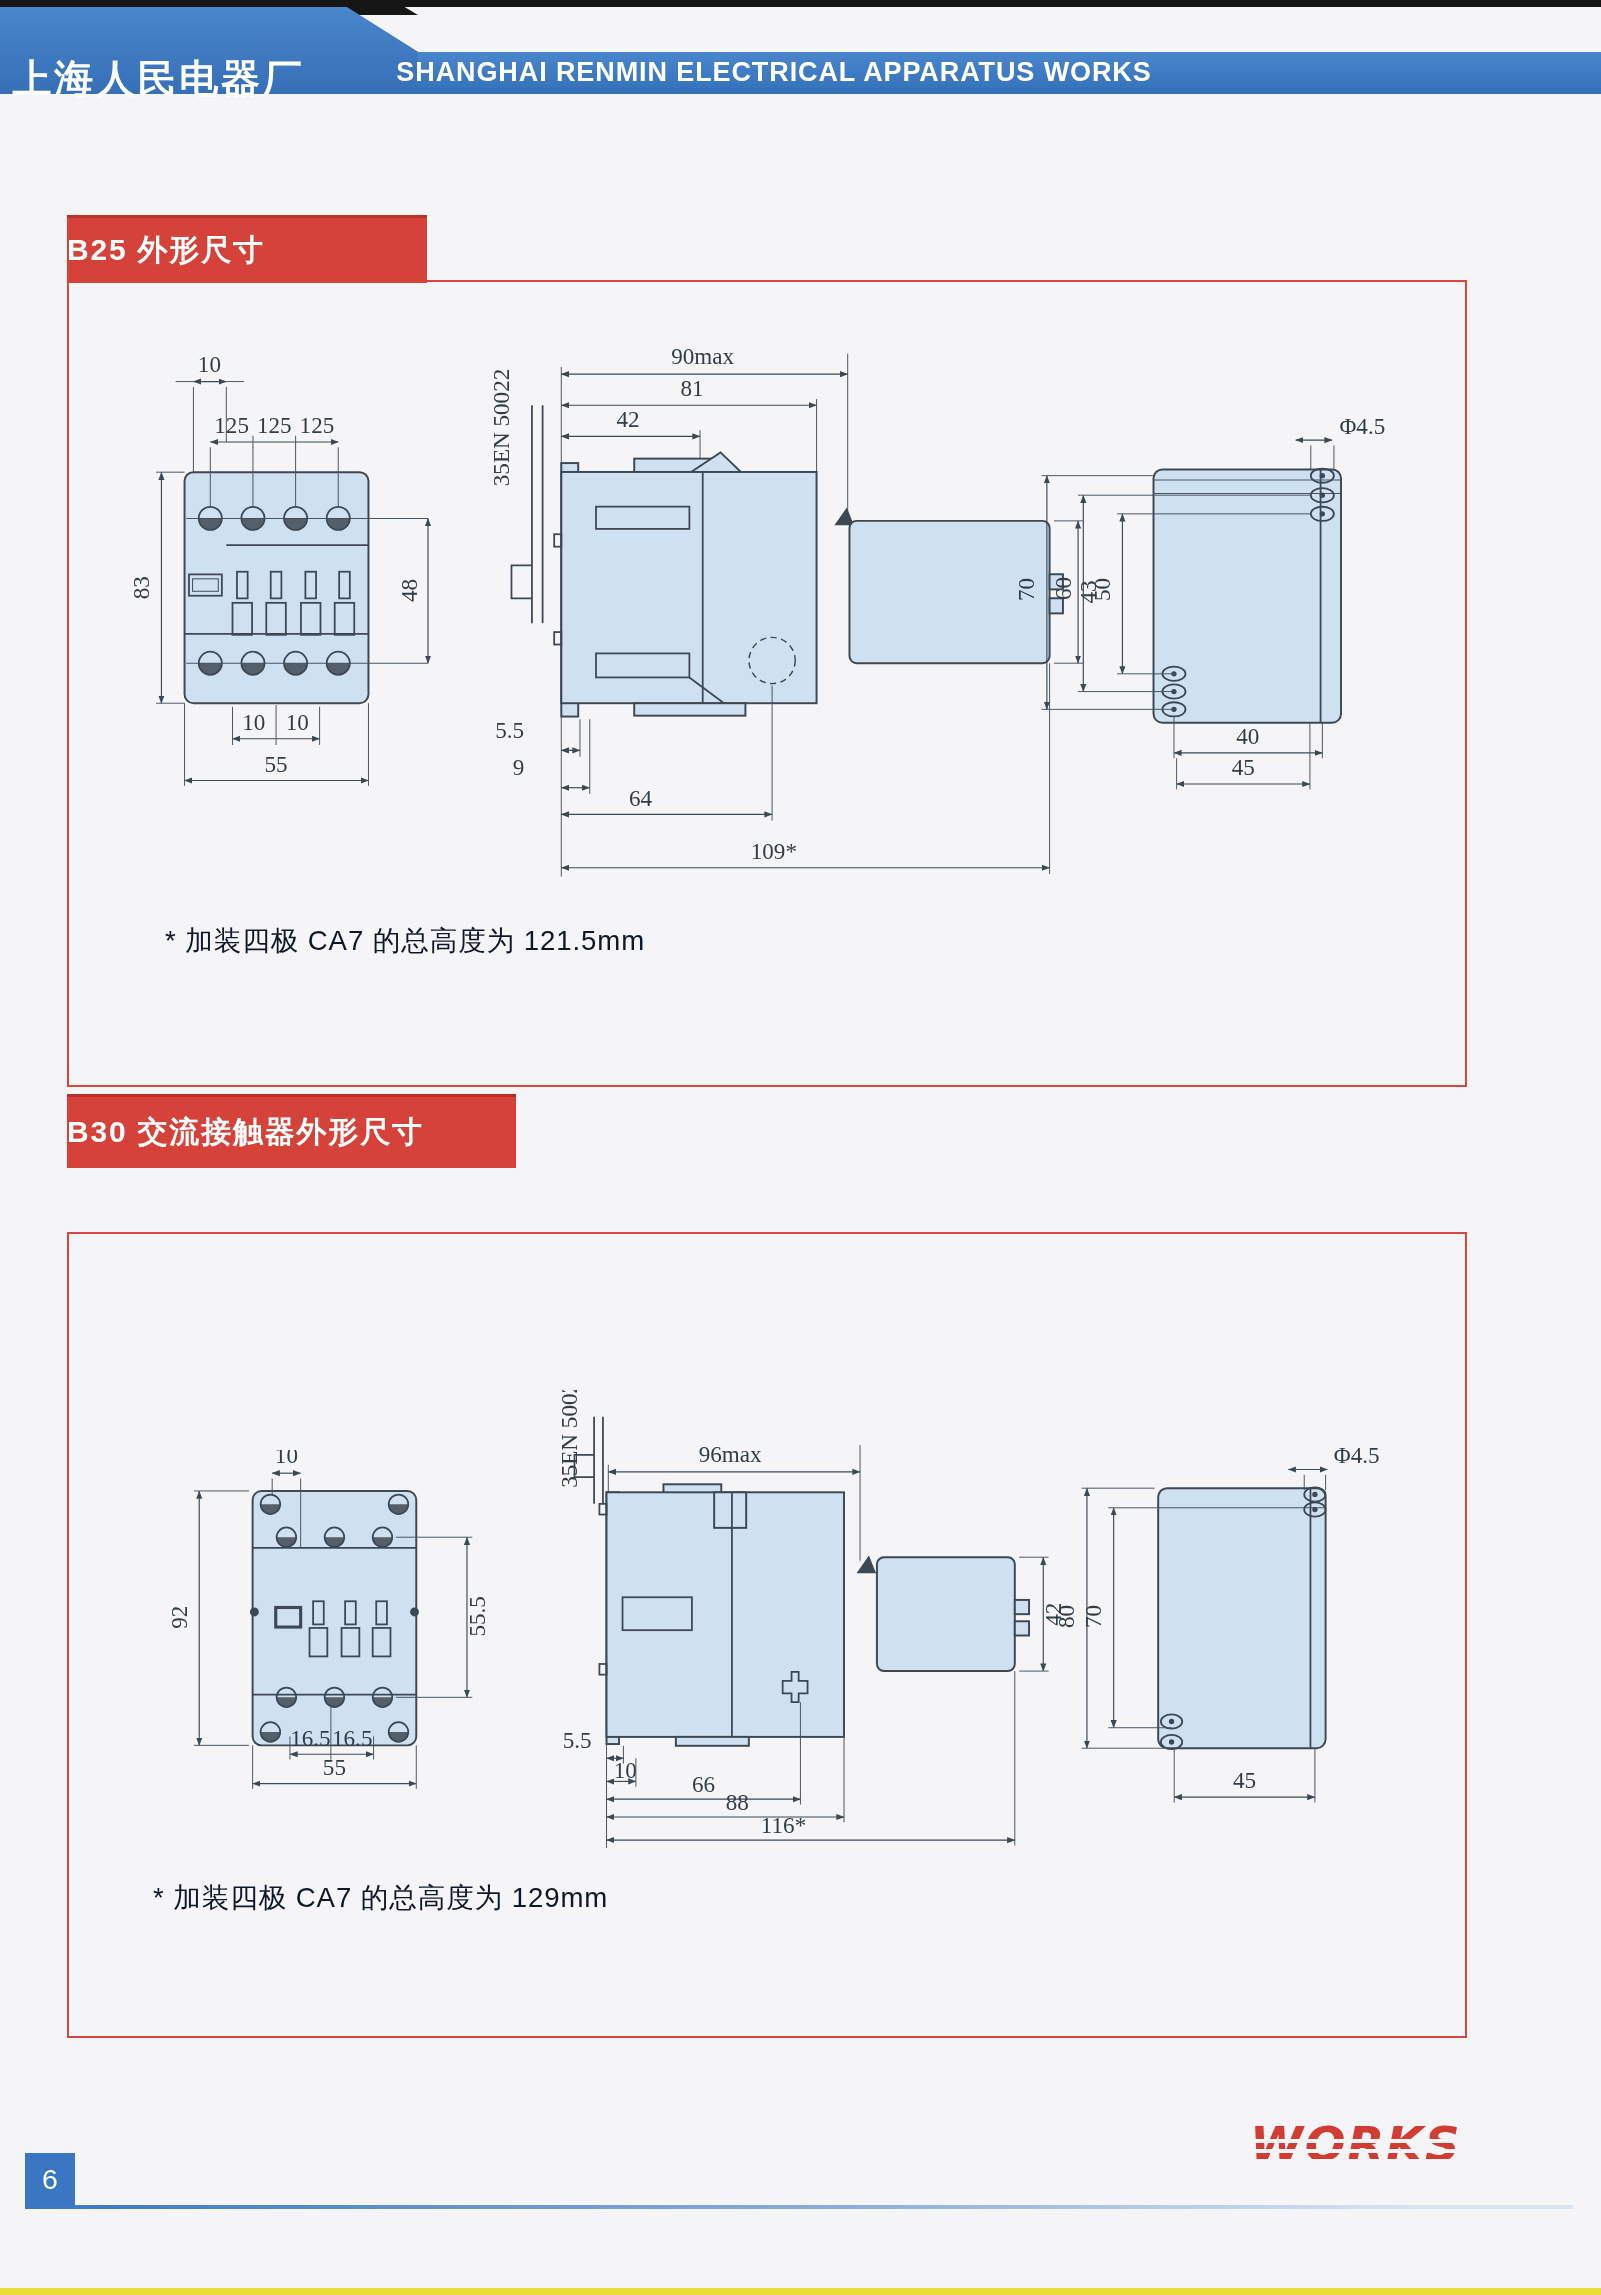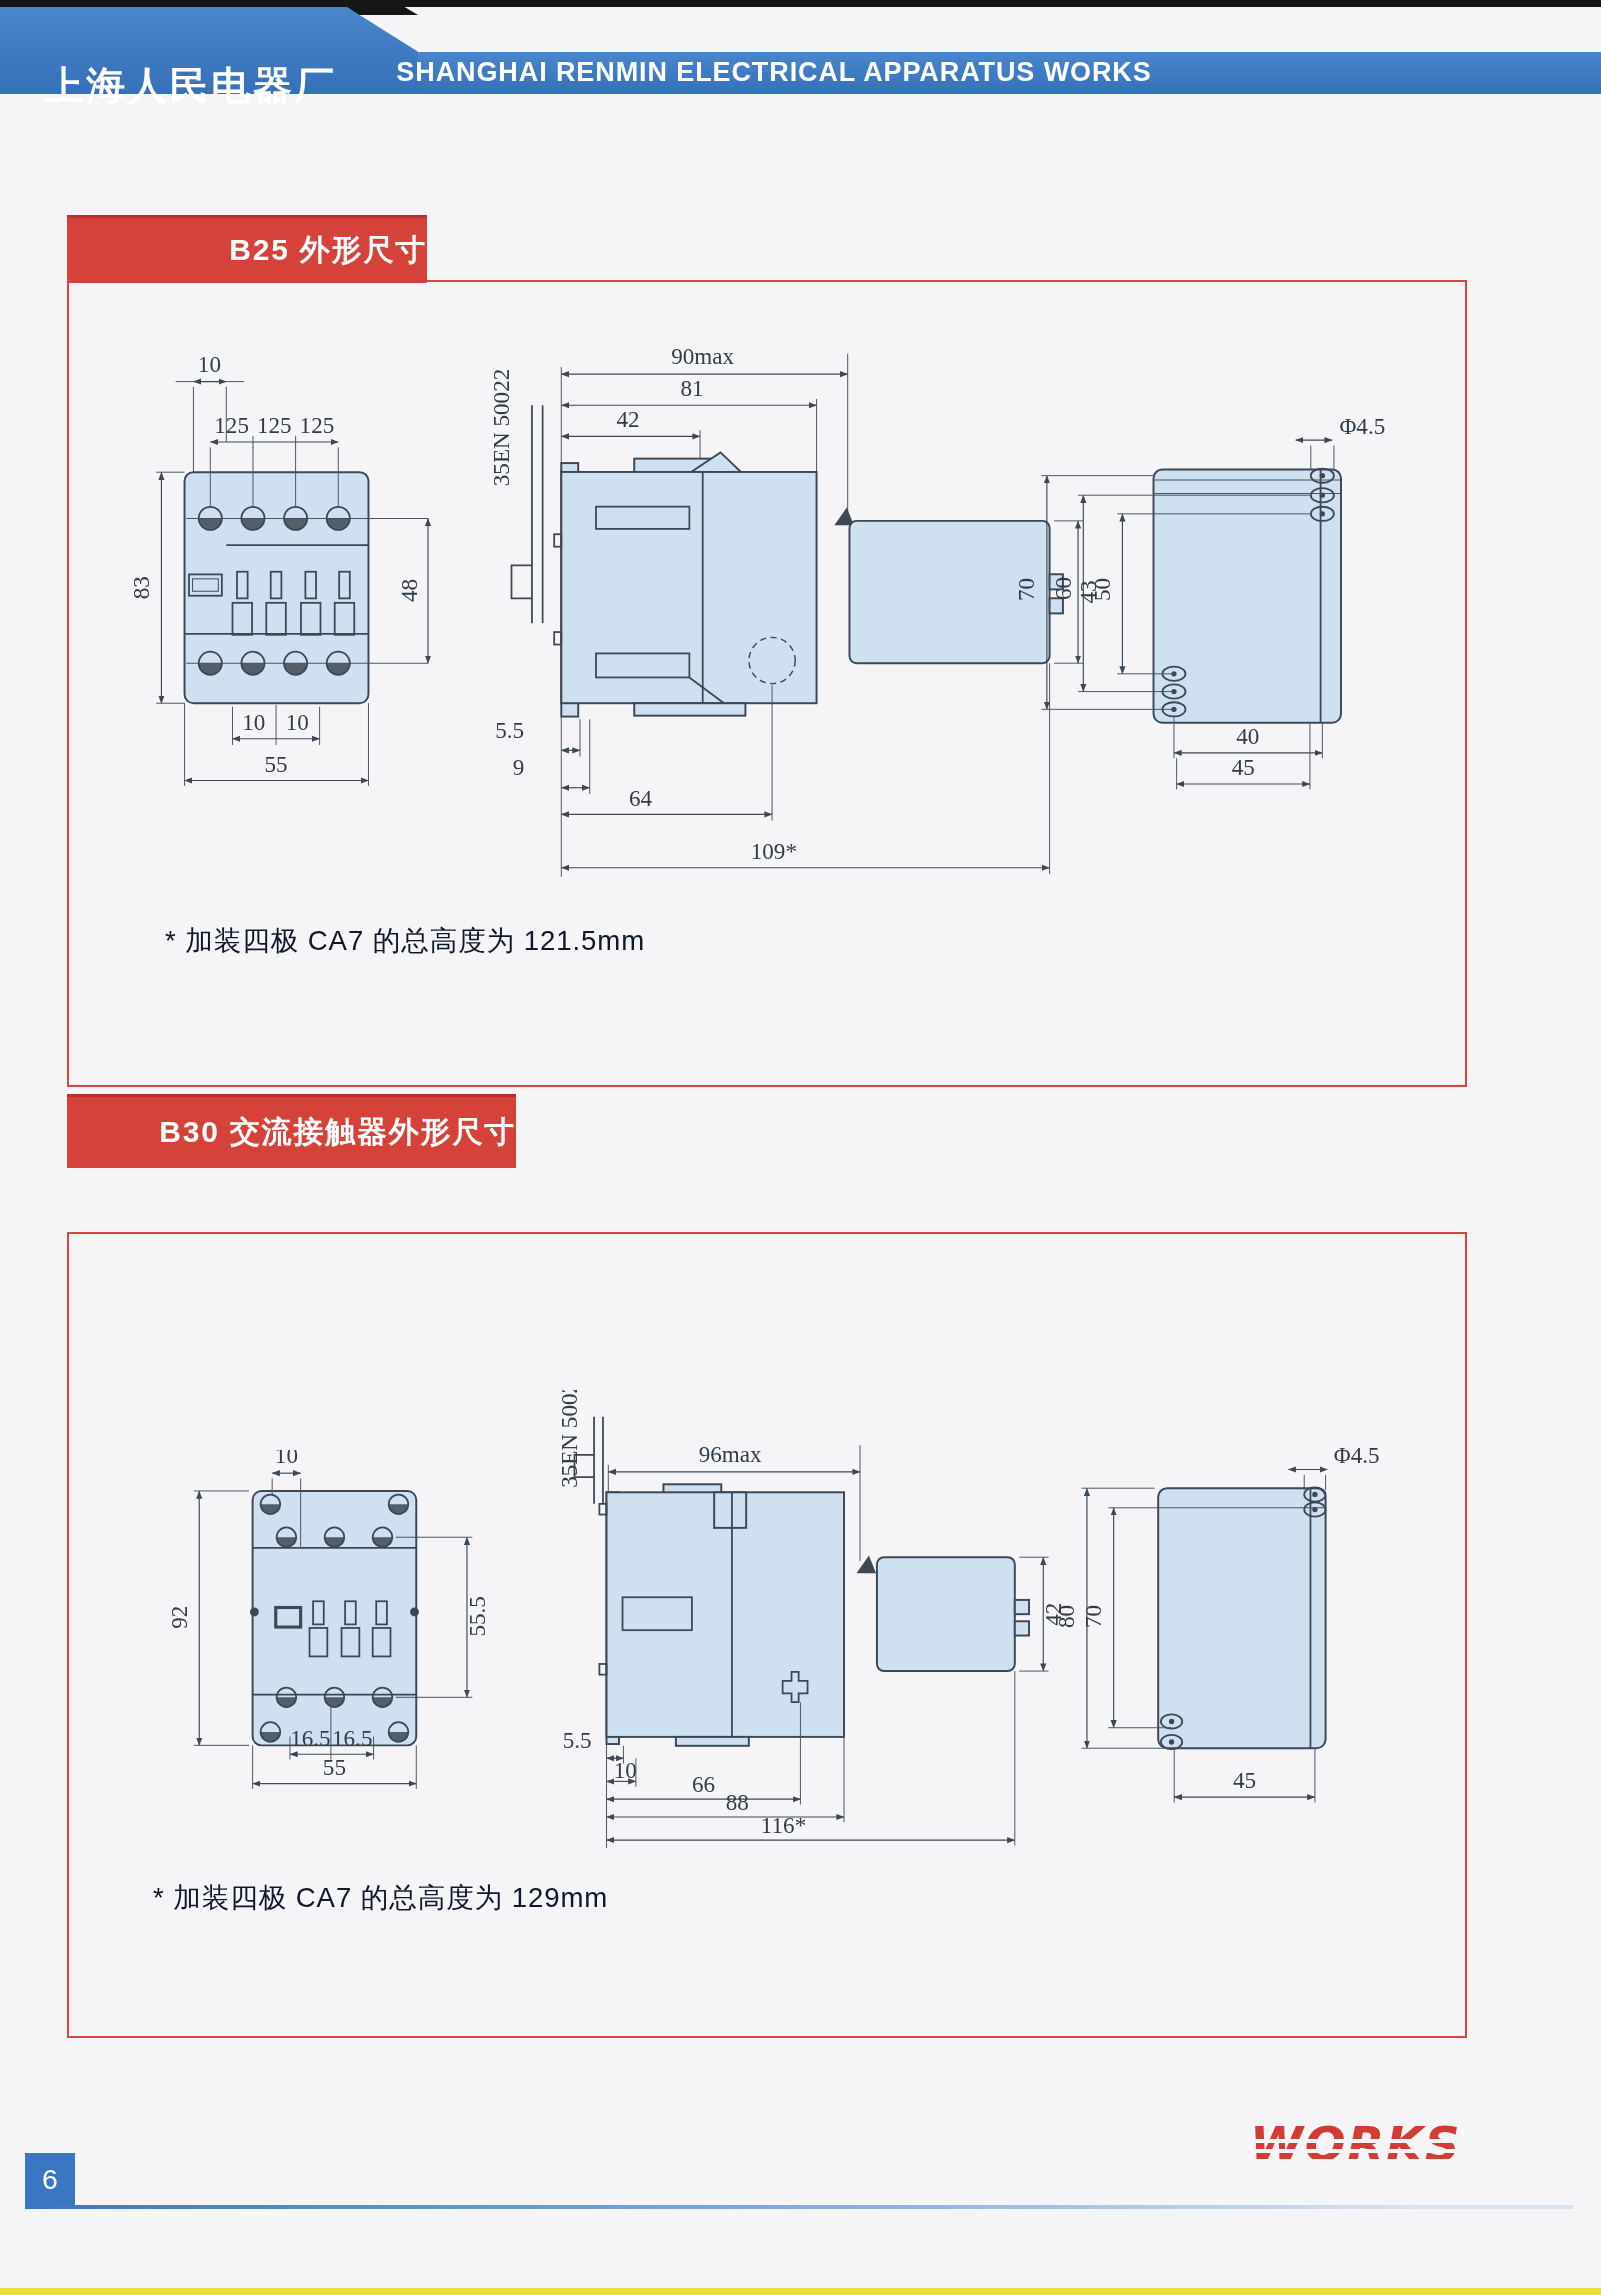--- a/index.html
+++ b/index.html
@@ -3,27 +3,27 @@
 <meta charset="utf-8">
 <style>
   html,body{margin:0;padding:0;}
   body{width:1602px;height:2295px;position:relative;background:#f5f5f7;font-family:"Liberation Sans",sans-serif;overflow:hidden;}
   .abs{position:absolute;}
   
   .topbar-thin{left:0;top:0;width:1602px;height:7.1px;background:#161616;}
   .topbar-thick{left:0;top:0;width:418px;height:15px;background:#161616;clip-path:polygon(0 0,94% 0,100% 100%,0 100%);}
   .blue-left{left:0;top:7.1px;width:418px;height:86px;background:linear-gradient(180deg,#4a86cc,#3670b8);clip-path:polygon(0 0,83% 0,100% 52%,100% 100%,0 100%);}
   .blue-band{left:0;top:52px;width:1602px;height:42px;background:linear-gradient(180deg,#4a86cc,#3571b9);}
-  .zh-title{left:12.5px;top:59px;color:#ffffff;font-size:39px;font-weight:600;letter-spacing:2.7px;white-space:nowrap;z-index:3;margin-left:32px;}
+  .zh-title{left:12.5px;top:52px;color:#ffffff;font-size:39px;font-weight:600;letter-spacing:2.7px;white-space:nowrap;z-index:3;}
   .en-title{left:0;top:57px;width:1548px;text-align:center;color:#ffffff;font-size:27px;font-weight:600;letter-spacing:0.9px;z-index:3;}
   
   .sec-box{border:2.7px solid #d8473f;background:transparent;}
   .b25-box{left:67px;top:280px;width:1396px;height:803px;}
   .b30-box{left:67px;top:1232px;width:1396px;height:802px;}
-  .title-box{background:#d5423a;border-top:3.6px solid #bb3028;color:#fff;display:flex;align-items:center;justify-content:flex-end;font-size:30px;font-weight:600;letter-spacing:1.8px;z-index:2;}
+  .title-box{background:#d5423a;border-top:3.6px solid #bb3028;color:#fff;display:flex;align-items:center;justify-content:flex-start;font-size:30px;font-weight:600;letter-spacing:1.8px;z-index:2;}
   .b25-title{left:67px;top:215px;width:360px;height:65px;}
   .b30-title{left:67px;top:1094px;width:449px;height:71px;}
   .note{font-size:27.6px;color:#0f172a;letter-spacing:0.9px;white-space:nowrap;}
   
   svg .fillb{fill:#cfe0f1;stroke:#3d4854;stroke-width:2.2;}
   svg .ln{stroke:#3d4854;stroke-width:2;fill:none;}
   svg .thin{stroke:#49545f;stroke-width:1.2;fill:none;}
   svg .dim{stroke:#3d4854;stroke-width:1.3;marker-start:url(#arr);marker-end:url(#arr);}
   svg .ext{stroke:#49545f;stroke-width:1.1;}
   svg .lbl{font-family:"Liberation Serif",serif;font-size:26px;fill:#323c46;text-anchor:middle;}

